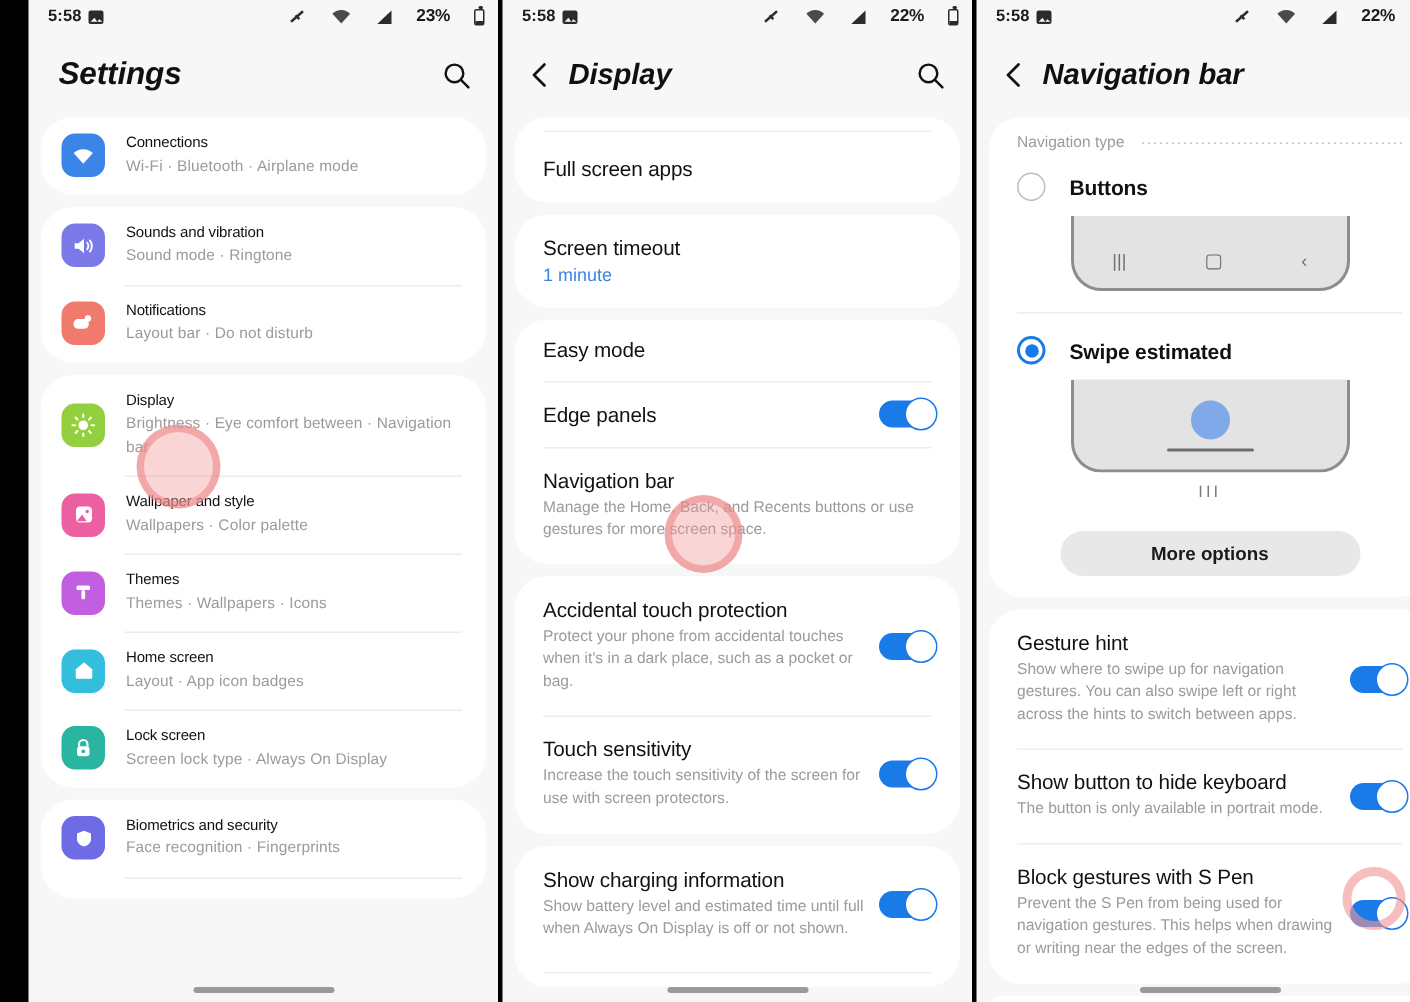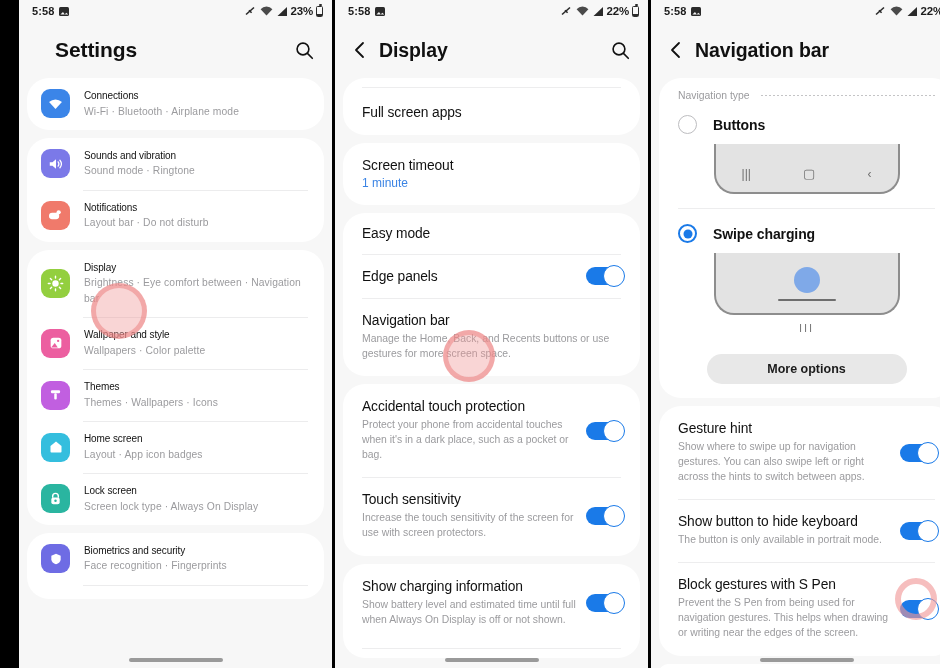--- a/index.html
+++ b/index.html
@@ -23,21 +23,21 @@
 
   
   .statusbar {
     height: 22px; display: flex; align-items: center;
     justify-content: space-between;
     padding: 0 9px 0 13px;
     font-size: 11px; color: #1c1c1c; font-weight: 600;
     letter-spacing: .1px;
   }
   .sb-left { display: flex; align-items: center; gap: 5px; }
-  .sb-right { display: flex; align-items: center; gap: 3px; }
+  .sb-right { display: flex; align-items: center; gap: 16px; }
   .sb-pct { font-size: 11.5px; font-weight: 600; letter-spacing: -.2px; }
   .ico-gallery {
     width: 10px; height: 9px; background: #2b2b2b; border-radius: 1.5px;
     position: relative;
   }
   .ico-gallery::after{
     content:''; position:absolute; left:1px; bottom:1px;
     width:8px; height:4px; background:#f7f7f7;
     clip-path: polygon(0 100%, 32% 35%, 55% 100%, 72% 58%, 100% 100%);
   }
@@ -46,21 +46,22 @@
     position: relative; background: linear-gradient(to top, #2b2b2b 22%, transparent 22%);
   }
   .ico-batt::before{
     content:''; position:absolute; top:-2.6px; left:1.6px;
     width:3px; height:1.6px; background:#2b2b2b; border-radius:1px;
   }
 
   
   .header {
     height: 56px; display: flex; align-items: center;
-    padding: 0 14px 0 36px;
+    padding: 0 14px 0 20px;
+    font-style: italic;
   }
   .header.sub { padding-left: 12px; }
   .back-chevron {
     width: 26px; height: 26px; flex: 0 0 auto;
     display: flex; align-items: center; justify-content: center;
     margin-right: 6px;
   }
   .back-chevron svg { display: block; }
   .htitle {
     font-size: 19.5px; font-weight: 700; color: #101010; letter-spacing: -.1px;
@@ -516,21 +517,21 @@
             <span class="nb-glyph">‹</span>
           </div>
         </div>
 
         <div style="position:relative;height:10px">
             <div class="sep-line" style="top:4px"></div>
           </div>
 
         <div class="optrow">
           <span class="radio on"></span>
-          <span class="olabel">Swipe charging</span>
+          <span class="olabel">Swipe estimated</span>
         </div>
         <div class="preview-wrap">
           <div class="phone-prev tall">
             <span class="gesture-dot"></span>
             <span class="gesture-bar"></span>
           </div>
           <div class="hint-below">III</div>
         </div>
 
         <button class="more-btn">More options</button>

